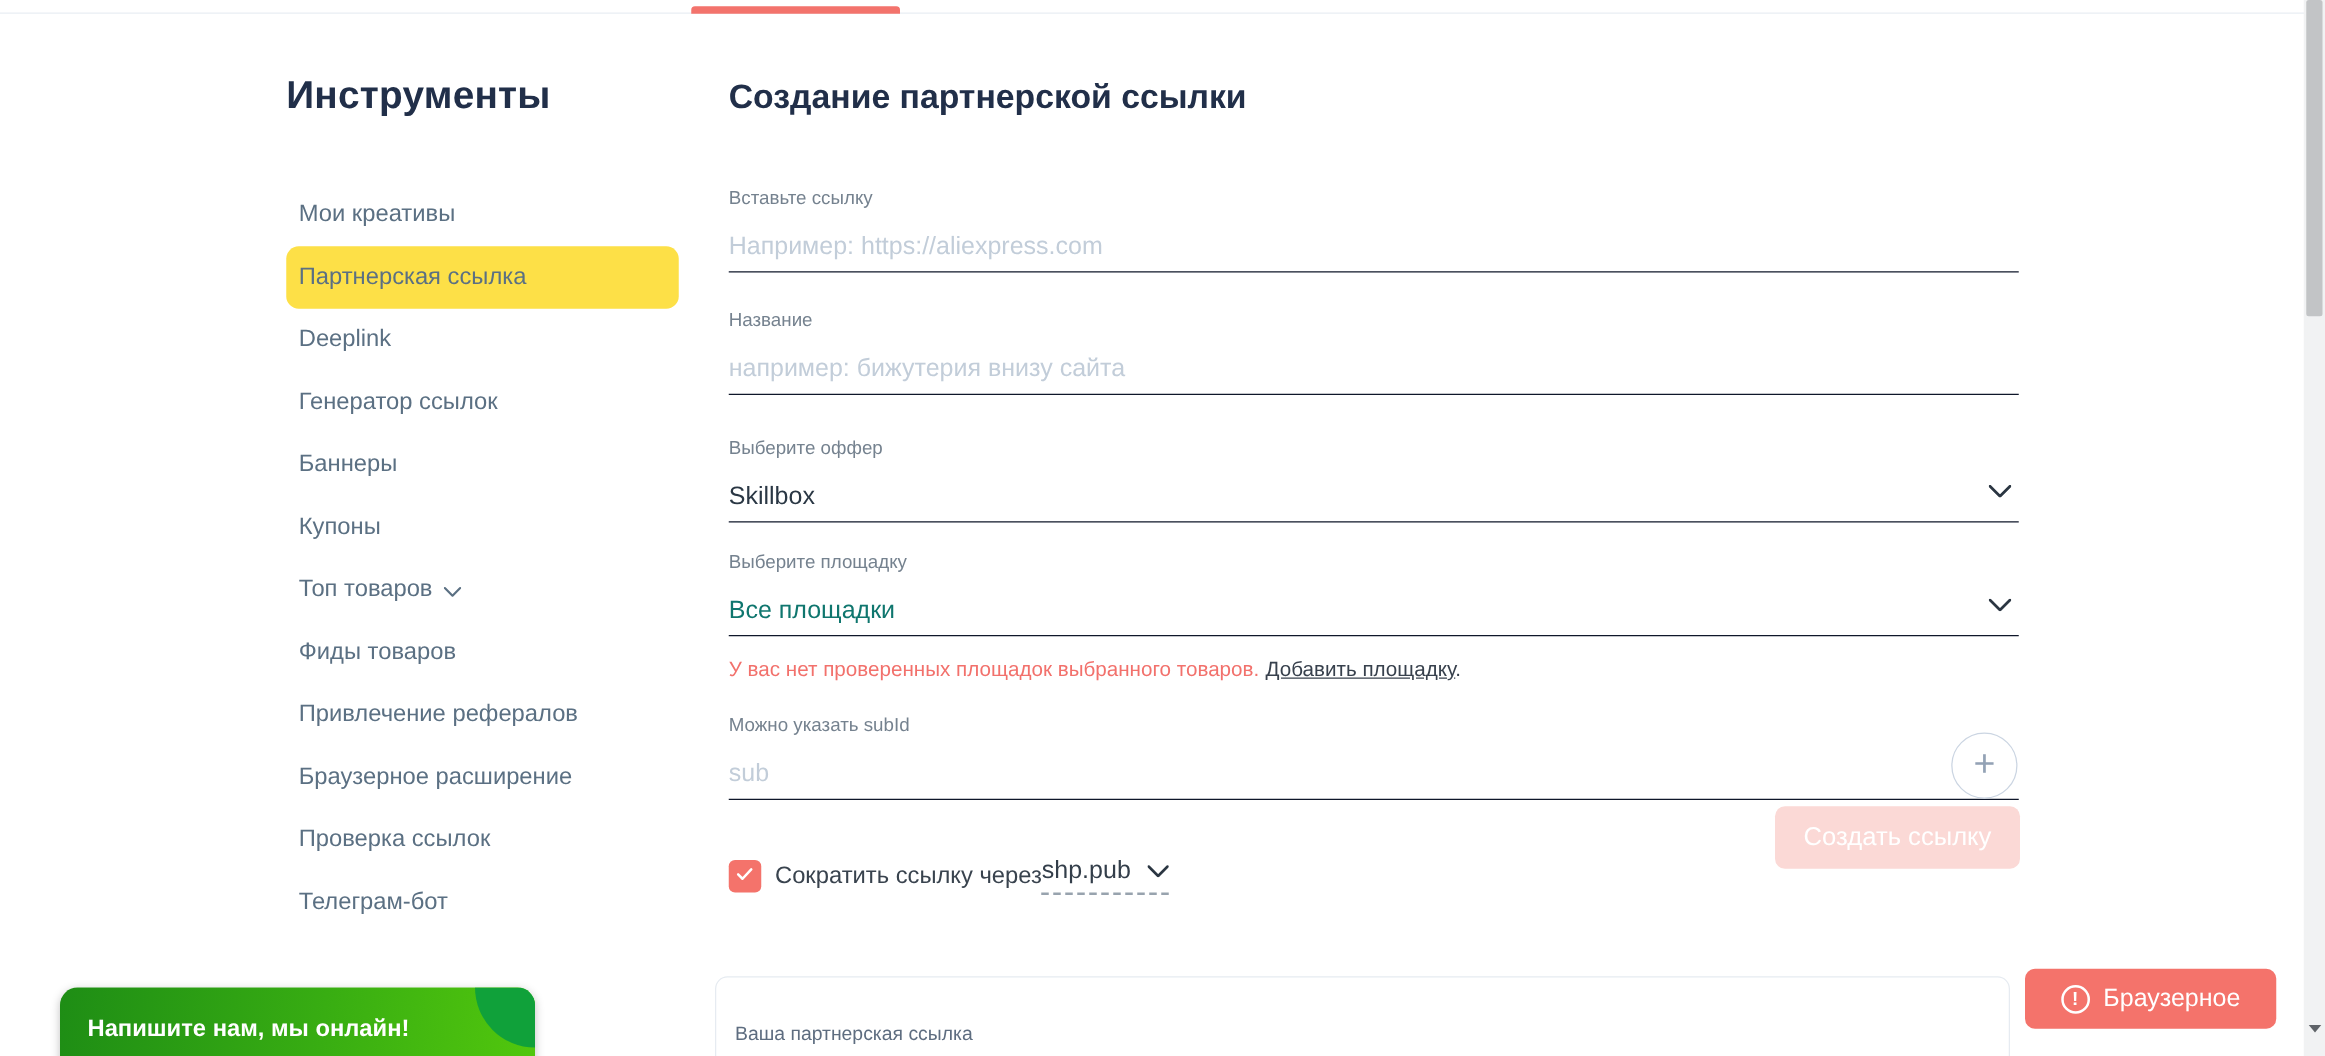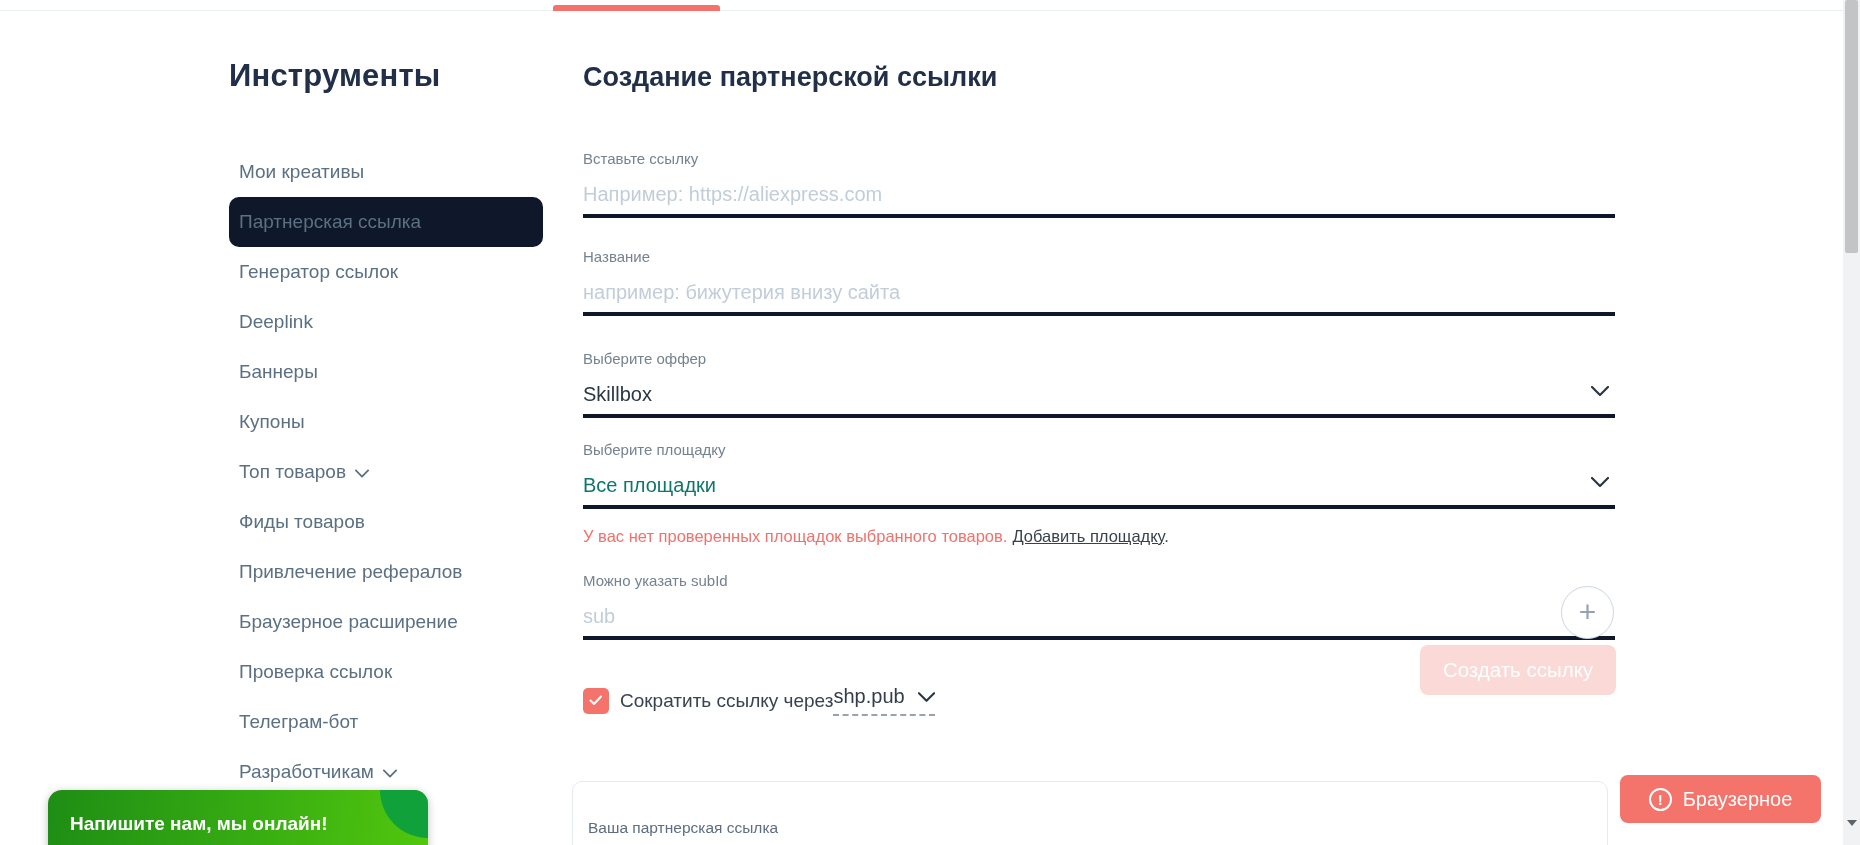--- a/index.html
+++ b/index.html
@@ -12,28 +12,28 @@
   .tab-indicator { position:absolute; left:553px; top:5px; width:167px; height:6px;
                    background:#f3736c; border-radius:3px 3px 0 0; }
 
   
   .sidebar { position:absolute; left:229px; top:58px; width:314px; }
   .sidebar-title { font-size:31px; font-weight:700; color:#212f49; letter-spacing:.2px; }
   .menu { position:absolute; left:0; top:89px; width:314px; }
   .menu-item { height:50px; display:flex; align-items:center; padding:0 10px;
                font-size:19px; color:#5b7083; border-radius:10px; cursor:pointer;
                white-space:nowrap; }
-  .menu-item.active { background:#0f172a; }
+  .menu-item.active { background:#fde047; }
   .menu-chevron { margin-left:9px; color:#5b7083; display:inline-flex; margin-top:3px; }
 
   
   .main-title { position:absolute; left:583px; top:62px; font-size:27px; font-weight:700;
                 color:#212f49; }
   .field { position:absolute; left:583px; width:1032px; height:68px;
-           border-bottom:4px solid #0f172a; }
+           border-bottom:1px solid #0f172a; }
   .field .flabel { display:block; font-size:15px; color:#75828f; }
   .field .fcontrol { position:absolute; left:0; right:0; bottom:8px; }
   .field input { width:100%; border:none; outline:none; font-size:20px; color:#2a3744;
                  font-family:"Liberation Sans", sans-serif; background:transparent; }
   .field input::placeholder { color:#c2cdd9; opacity:1; }
   .select-value { font-size:20px; color:#2a3744; }
   .select-value.placeholder { color:#0f766e; }
   .select-chevron { position:absolute; right:6px; bottom:14px; color:#2b3642; }
 
   .f-link     { top:150px; }
@@ -110,24 +110,24 @@
 <div class="sidebar">
   <div class="sidebar-title">Инструменты</div>
   <div class="menu">
     <div class="menu-item">
         <span>Мои креативы</span>
       </div>
     <div class="menu-item active">
         <span>Партнерская ссылка</span>
       </div>
     <div class="menu-item">
+        <span>Deeplink</span>
+      </div>
+    <div class="menu-item">
         <span>Генератор ссылок</span>
-      </div>
-    <div class="menu-item">
-        <span>Deeplink</span>
       </div>
     <div class="menu-item">
         <span>Баннеры</span>
       </div>
     <div class="menu-item">
         <span>Купоны</span>
       </div>
     <div class="menu-item">
       <span>Топ товаров</span>
       <span class="menu-chevron">
@@ -144,28 +144,20 @@
       </div>
     <div class="menu-item">
         <span>Браузерное расширение</span>
       </div>
     <div class="menu-item">
         <span>Проверка ссылок</span>
       </div>
     <div class="menu-item">
         <span>Телеграм-бот</span>
       </div>
-    <div class="menu-item">
-      <span>Разработчикам</span>
-      <span class="menu-chevron">
-        <svg width="14" height="9" viewBox="0 0 16 9">
-            <path d="M1 1l7 7 7-7" fill="none" stroke="currentColor" stroke-width="2" stroke-linecap="round" stroke-linejoin="round"></path>
-          </svg>
-      </span>
-    </div>
   </div>
 </div>
 
 <div class="main-title">Создание партнерской ссылки</div>
 
 <div class="field f-link">
   <span class="flabel">Вставьте ссылку</span>
   <div class="fcontrol">
     <input type="text" placeholder="Например: https://aliexpress.com" style="">
   </div>

